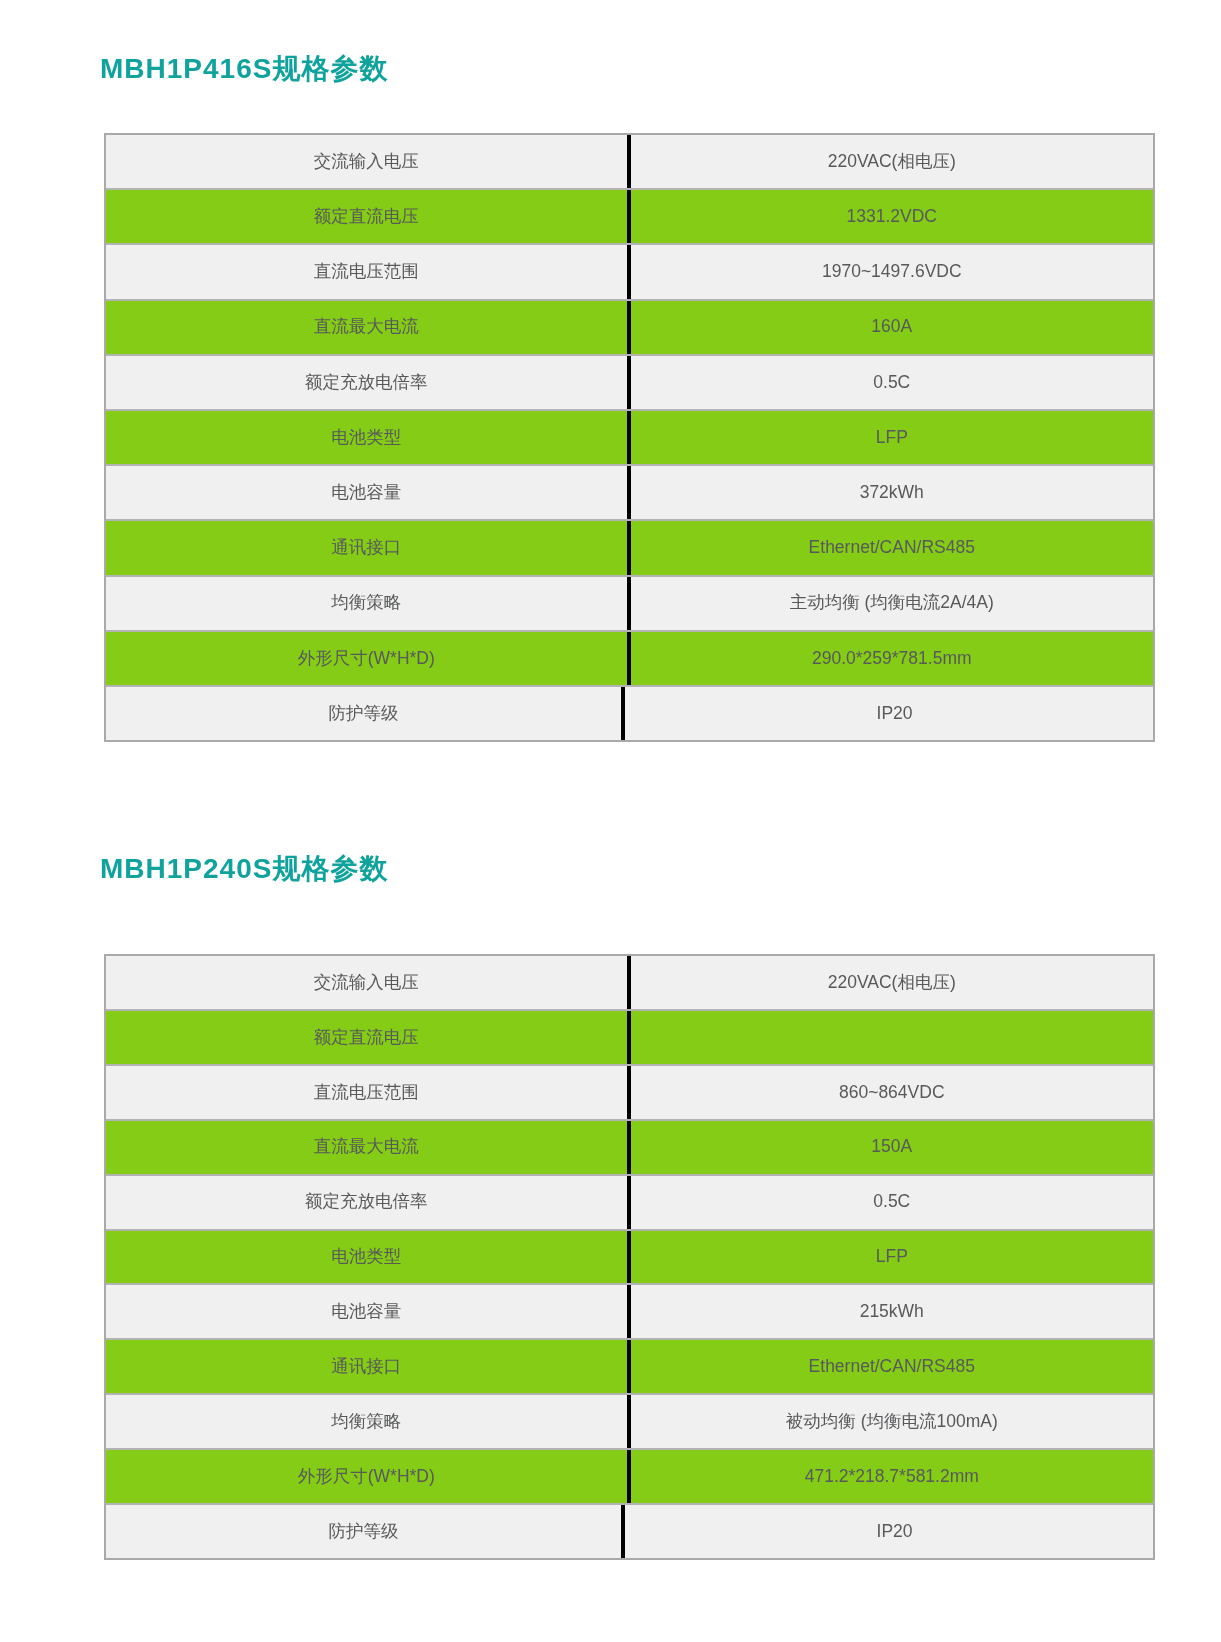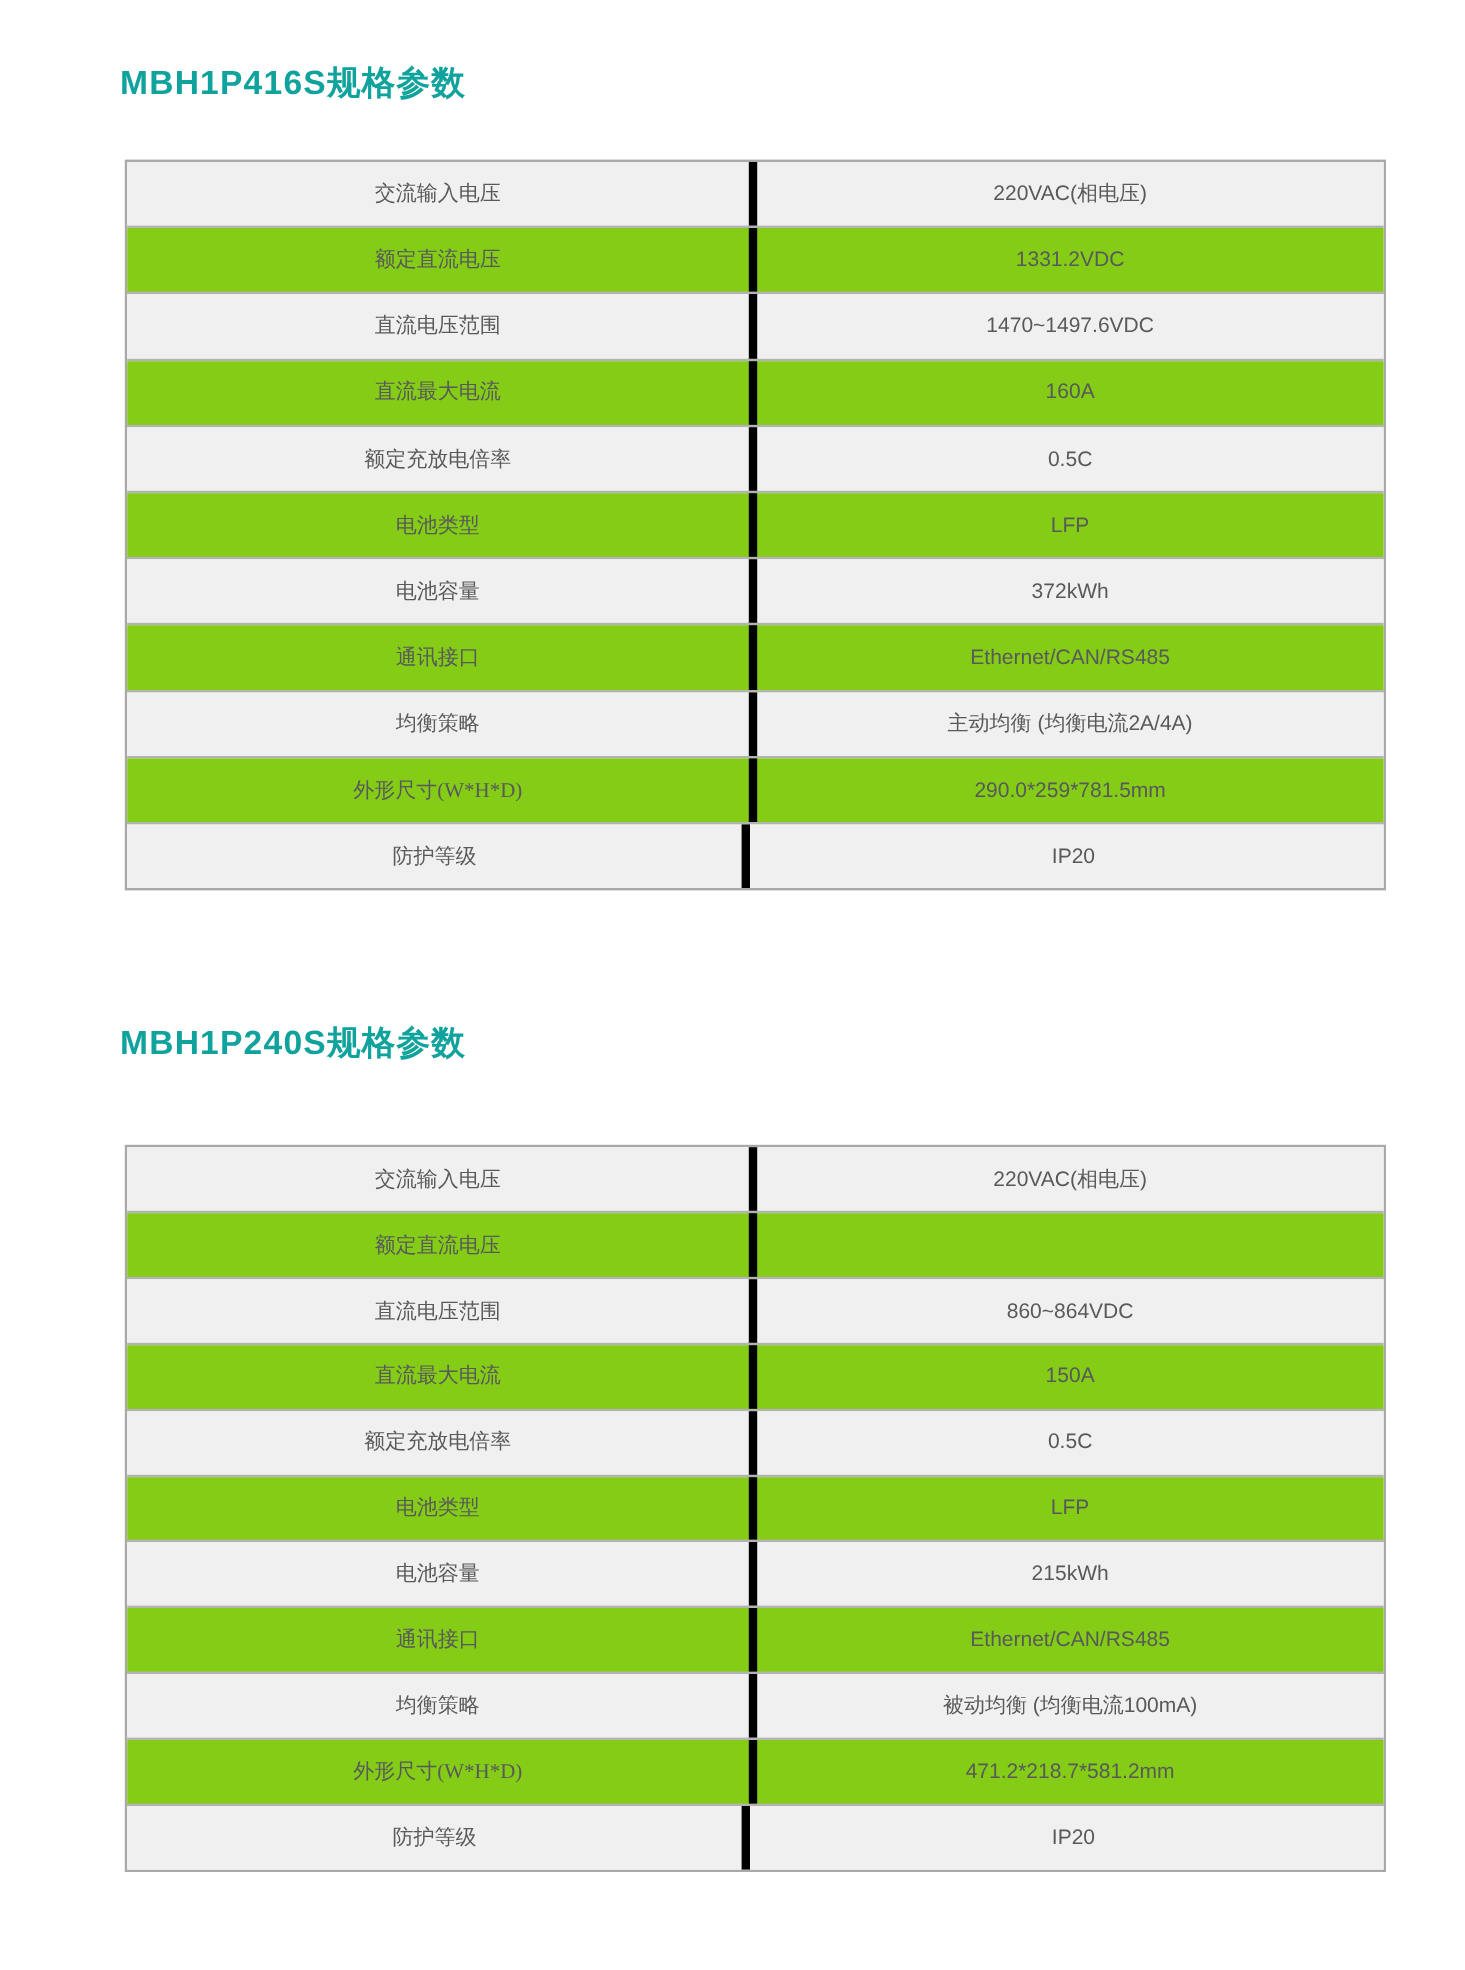--- a/index.html
+++ b/index.html
@@ -52,22 +52,21 @@
     align-items: center;
     justify-content: center;
     box-sizing: border-box;
     font-size: 17.5px;
     color: #58595B;
     line-height: 1;
     white-space: nowrap;
   }
   .cell-label {
     width: 50.1%;
-    border-right: 7px solid #000000;
-    font-family: Liberation Serif, serif;
+    border-right: 4px solid #000000;
   }
   .cell-value {
     width: 49.9%;
   }
 </style>
 </head>
 <body>
 
 <div class="page">
 
@@ -77,21 +76,21 @@
         <div class="spec-row alt">
           <div class="cell cell-label">交流输入电压</div>
           <div class="cell cell-value">220VAC(相电压)</div>
         </div>
         <div class="spec-row">
           <div class="cell cell-label">额定直流电压</div>
           <div class="cell cell-value">1331.2VDC</div>
         </div>
         <div class="spec-row alt">
           <div class="cell cell-label">直流电压范围</div>
-          <div class="cell cell-value">1470~1497.6VDC</div>
+          <div class="cell cell-value">1970~1497.6VDC</div>
         </div>
         <div class="spec-row">
           <div class="cell cell-label">直流最大电流</div>
           <div class="cell cell-value">160A</div>
         </div>
         <div class="spec-row alt">
           <div class="cell cell-label">额定充放电倍率</div>
           <div class="cell cell-value">0.5C</div>
         </div>
         <div class="spec-row">

